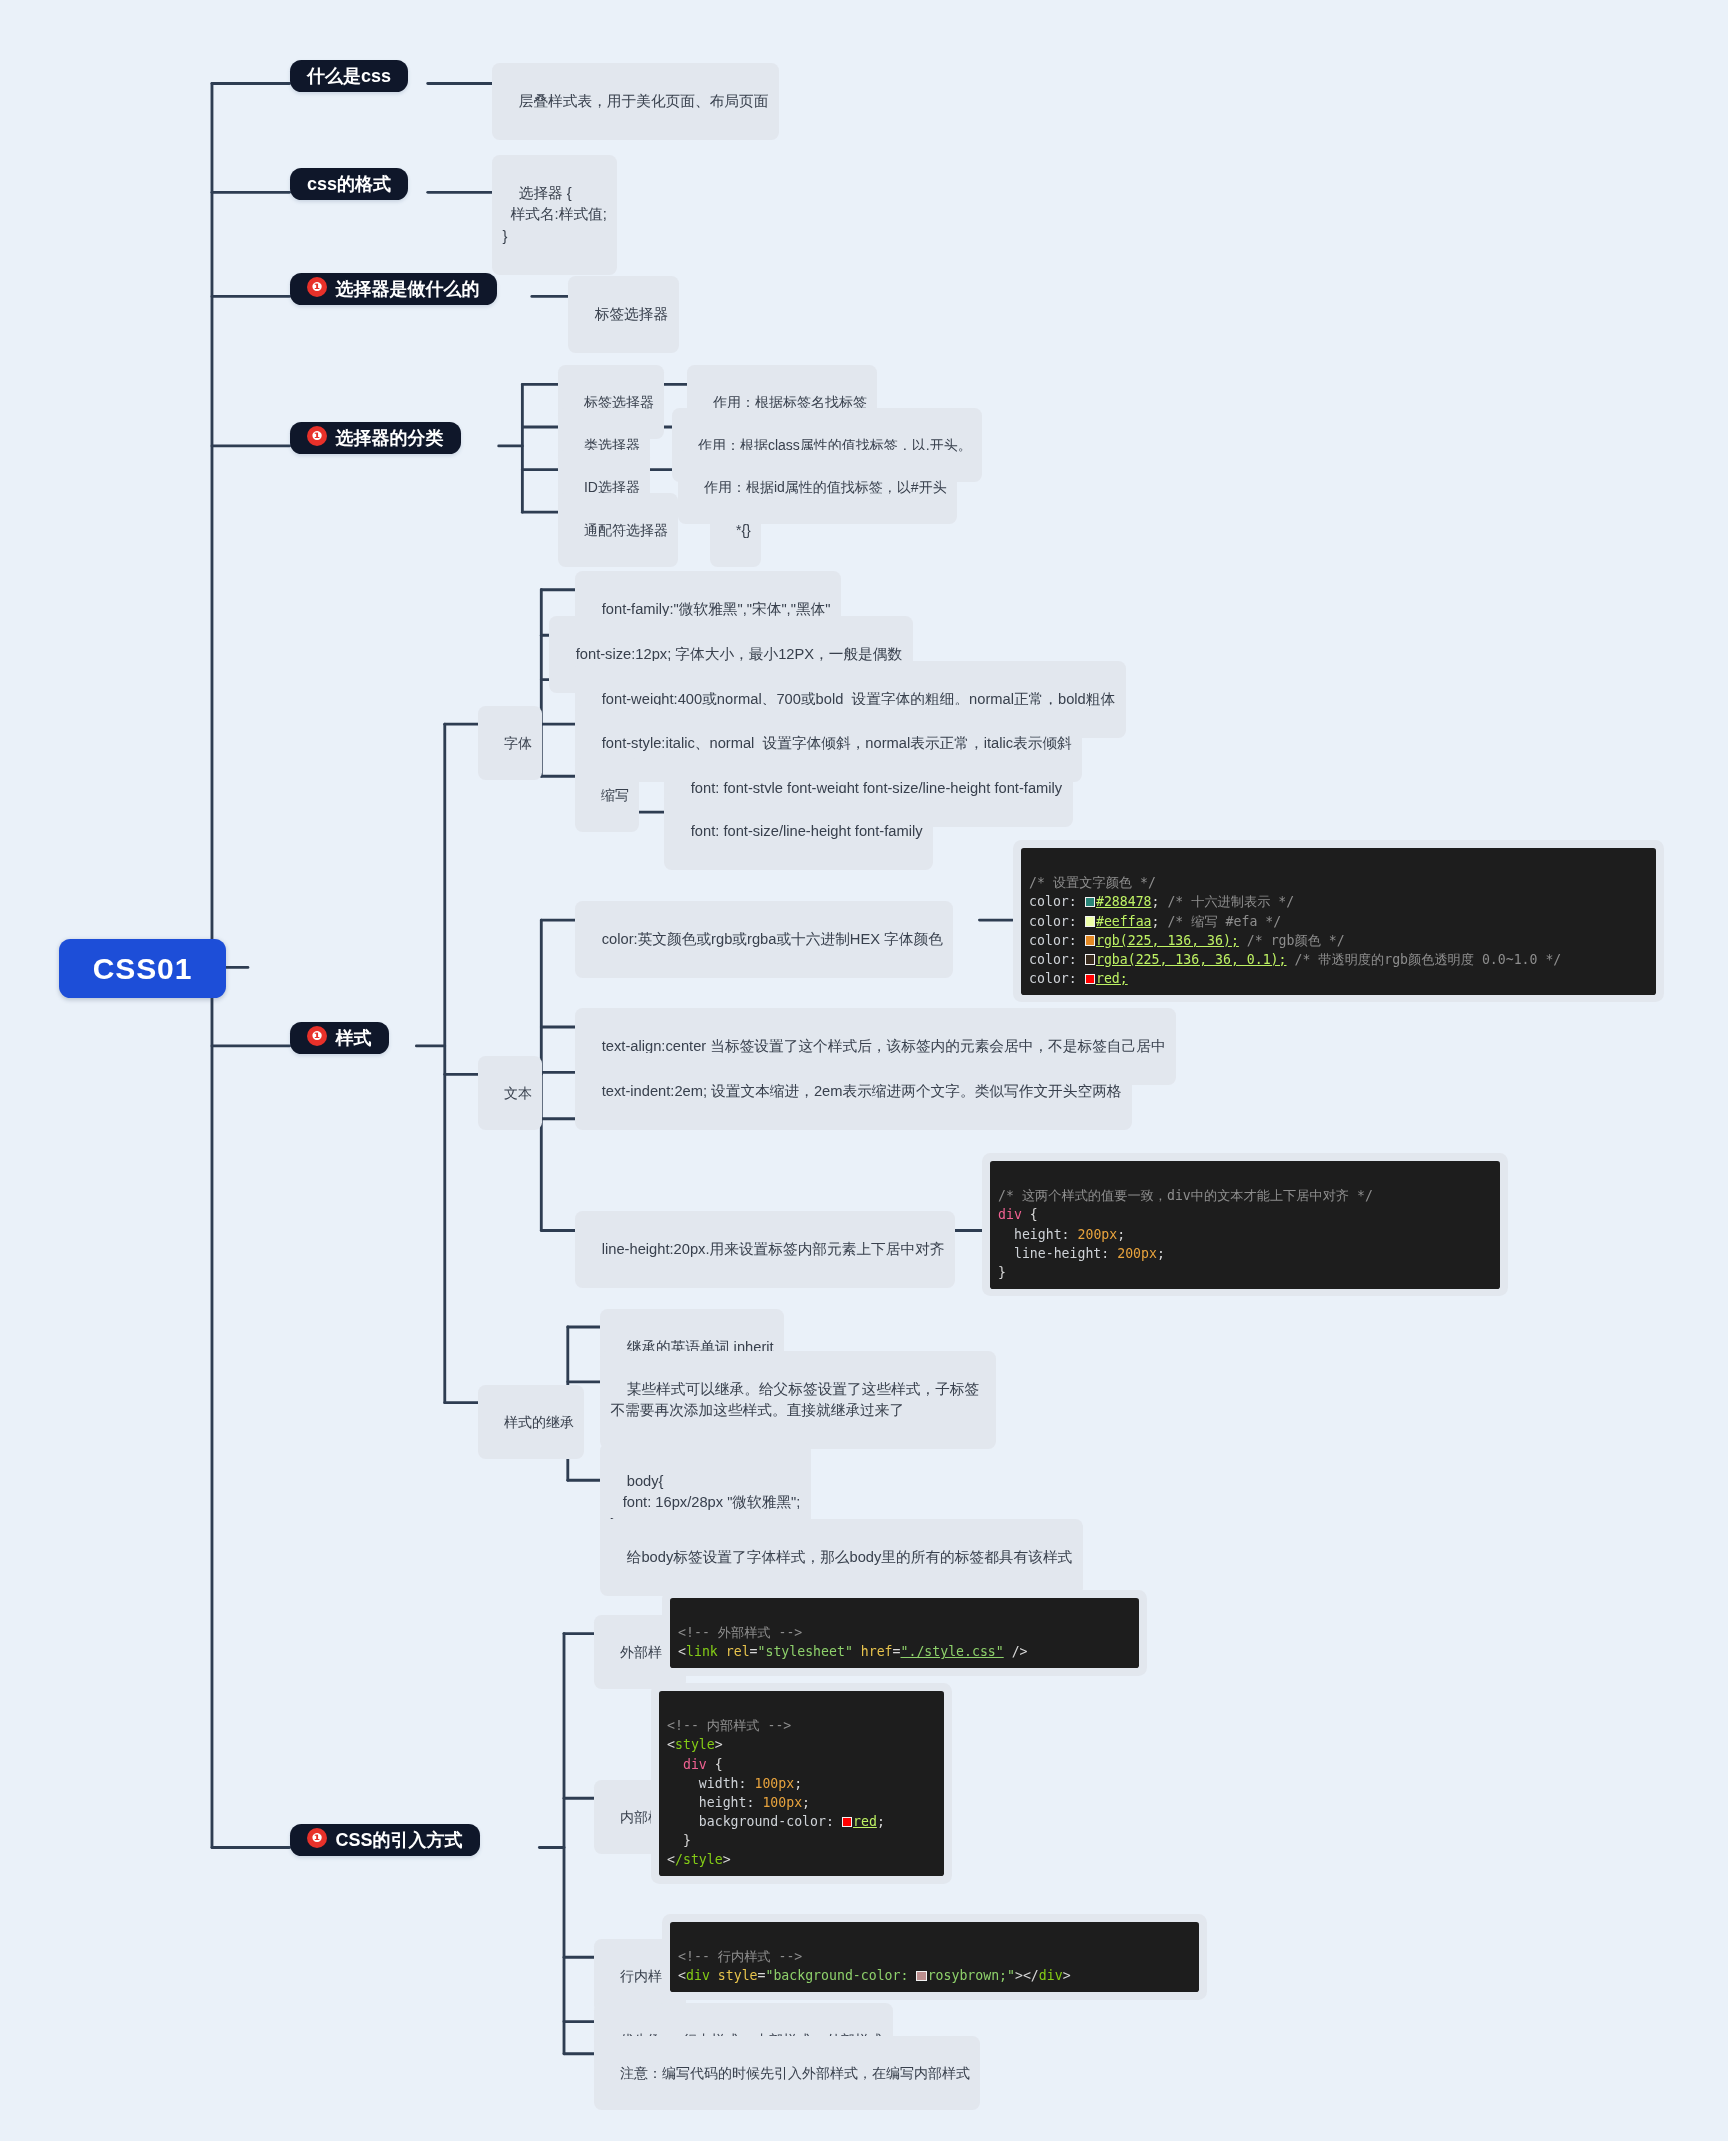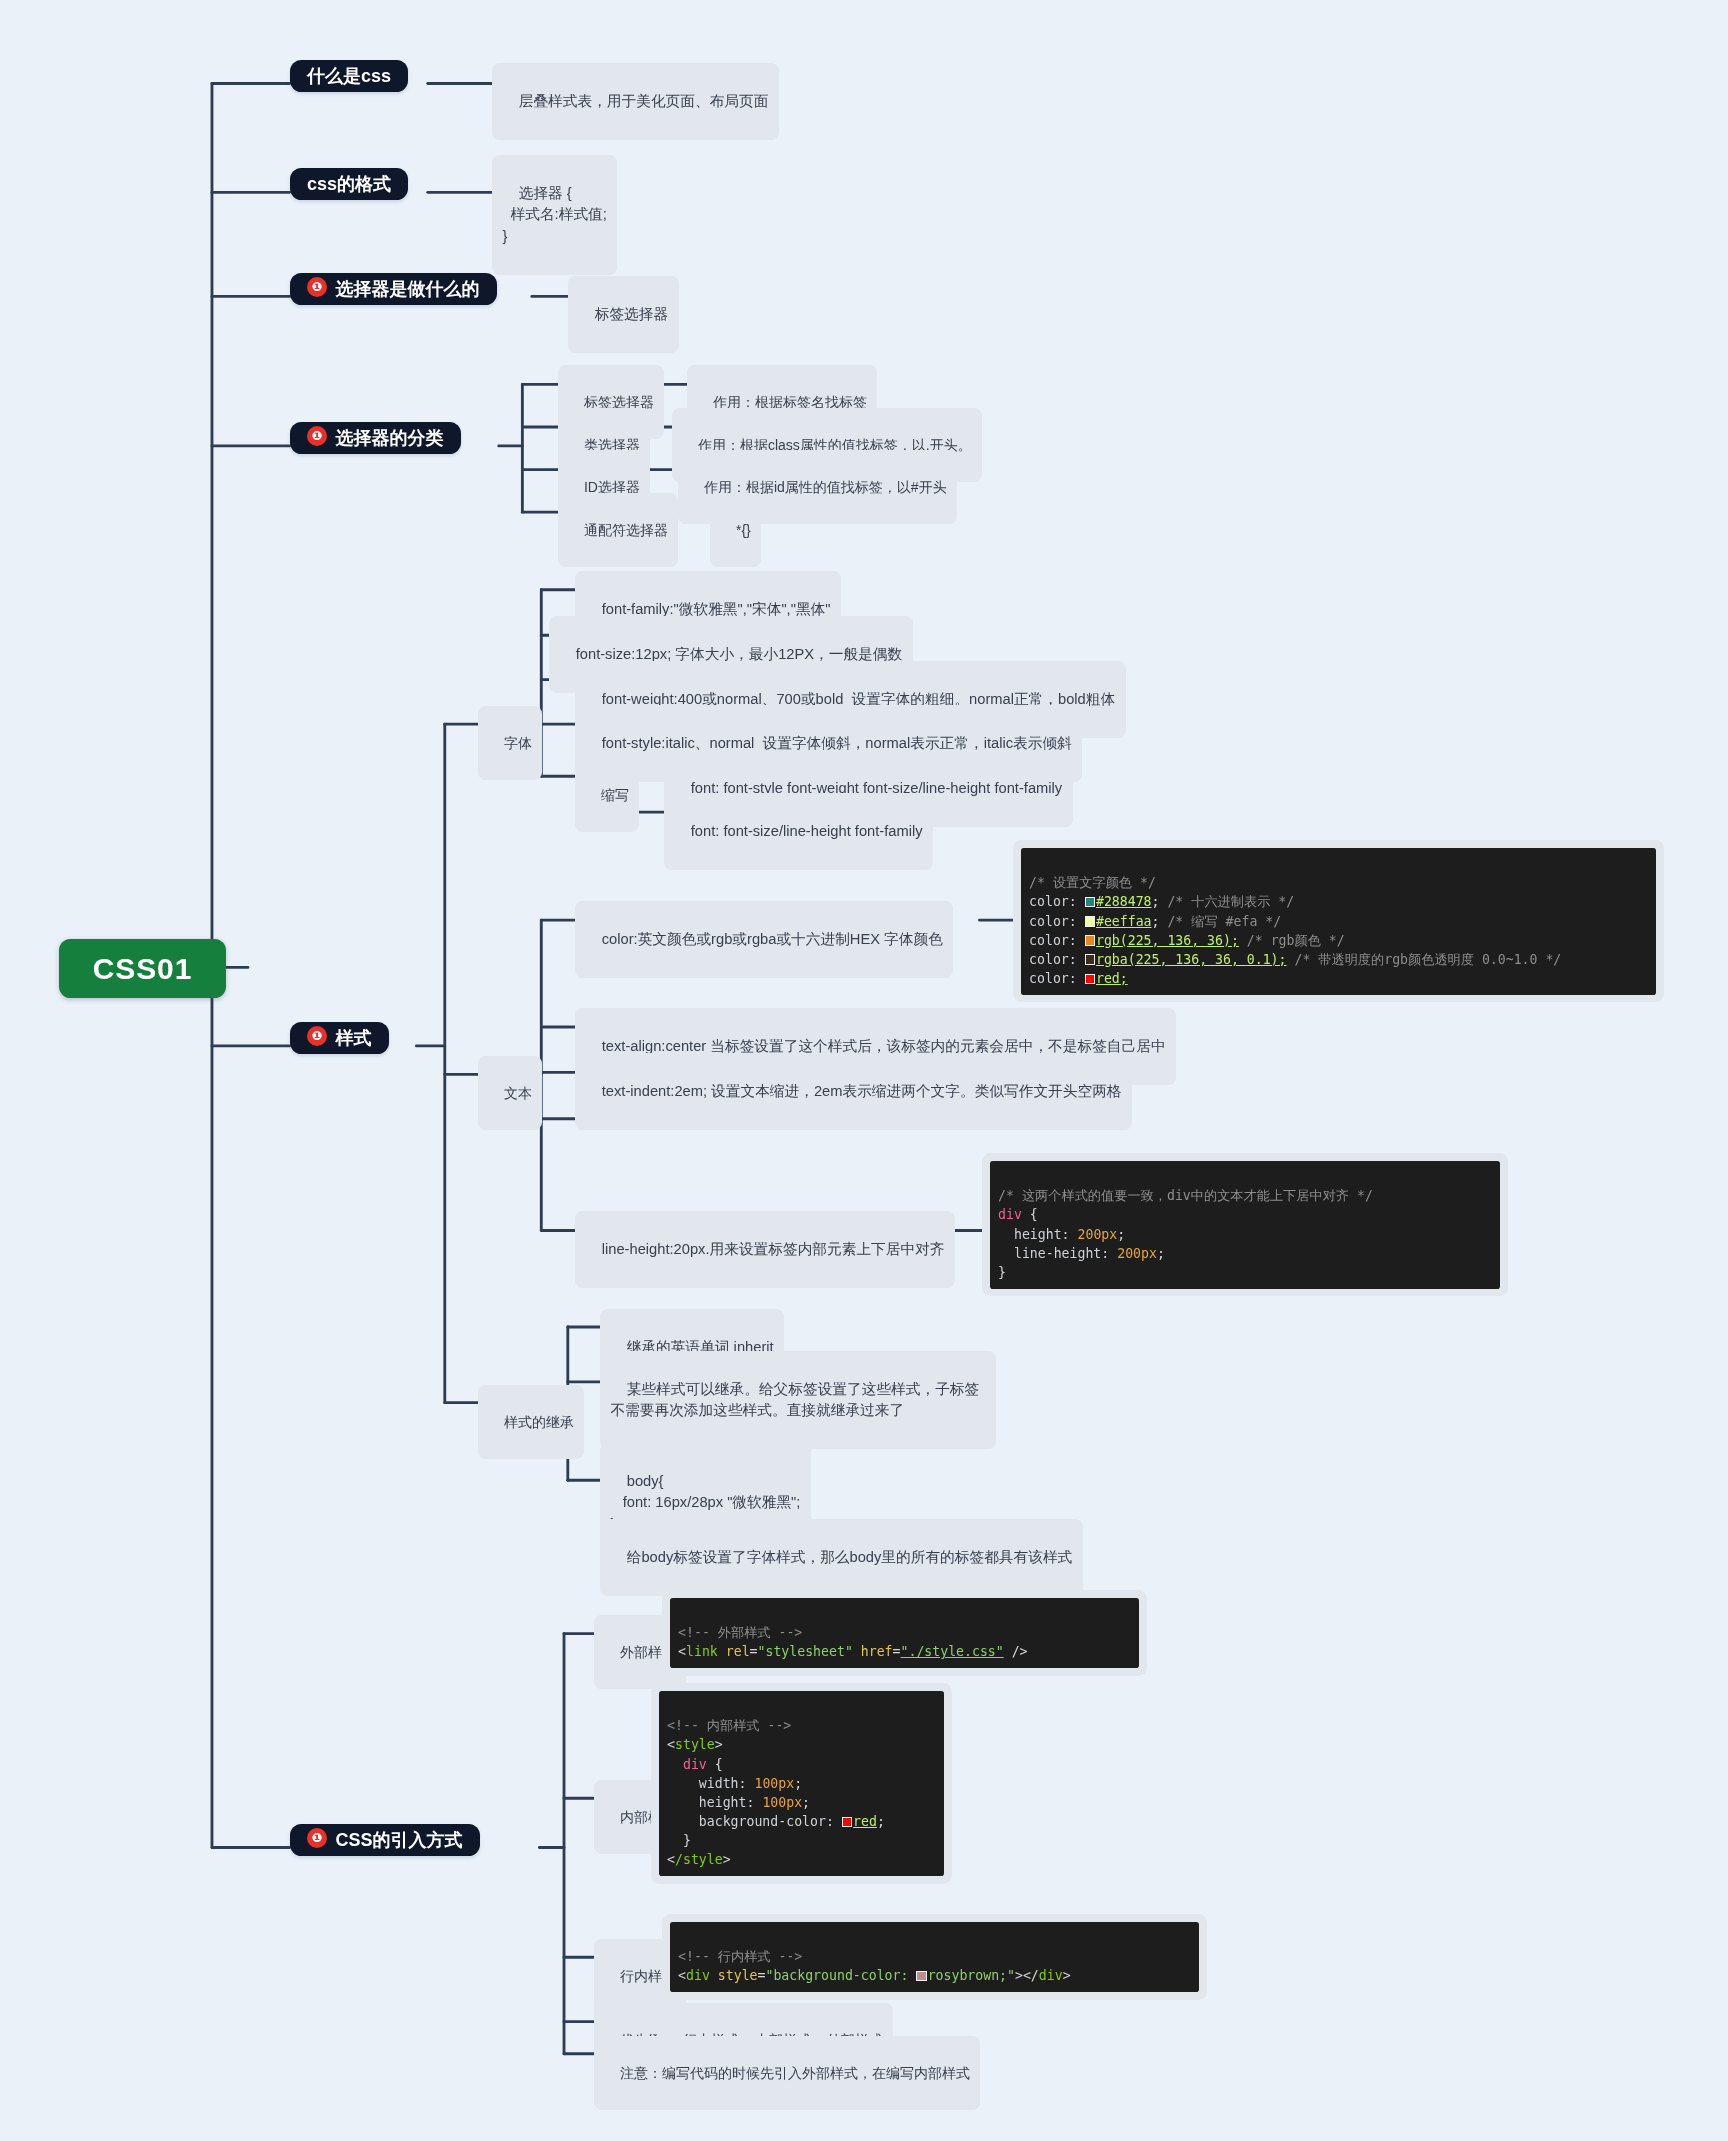--- a/index.html
+++ b/index.html
@@ -14,21 +14,21 @@
     height: 2142px;
     background: #eaf1f9;
     overflow: hidden;
   }
   #edges { position: absolute; left: 0; top: 0; width: 1728px; height: 2142px; pointer-events: none; }
 
   .node { position: absolute; }
 
   
   .root {
-    background: #15803d;
+    background: #1d4ed8;
     color: #ffffff;
     border-radius: 11.4px;
     font-size: 30px;
     font-weight: bold;
     letter-spacing: 0.9px;
     display: flex; align-items: center; justify-content: center;
     box-shadow: 0 1.9px 4.7px rgba(40,60,90,.25);
   }
 
   

